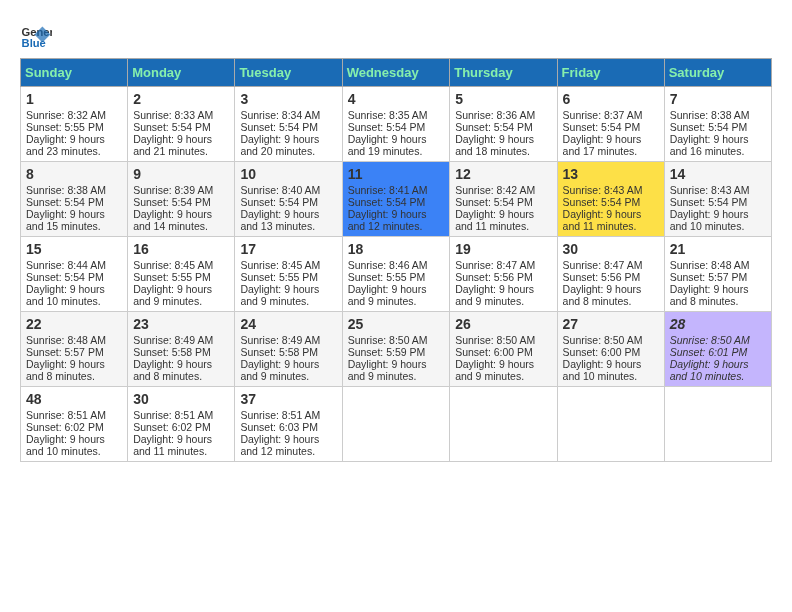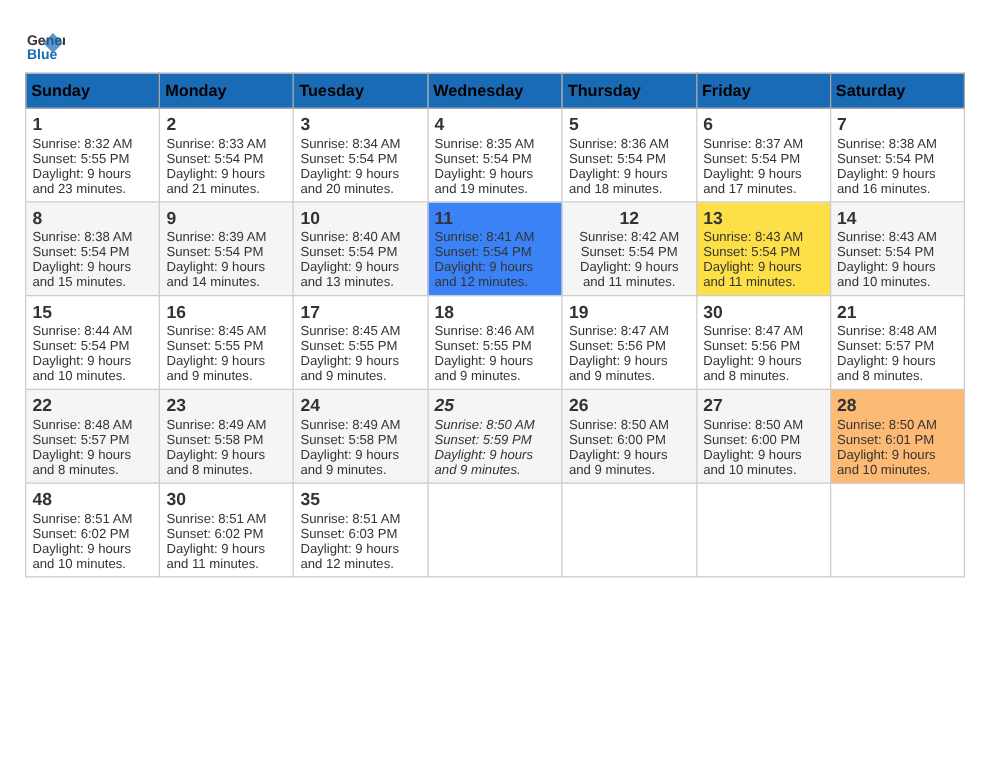--- a/index.html
+++ b/index.html
@@ -37,21 +37,21 @@
       font-size: 15px;
       color: #333;
     }
     .calendar {
       width: 100%;
       border-collapse: collapse;
       margin-top: 6px;
     }
     .calendar th {
       background-color: #1a6bb5;
-      color: #000000;
+      color: #86efac;
       font-size: 13px;
       font-weight: bold;
       padding: 6px 4px;
       text-align: left;
       border: 1px solid #aaa;
     }
     .calendar td {
       vertical-align: top;
       border: 1px solid #ccc;
       padding: 4px 5px;
@@ -168,21 +168,21 @@
         <span>Sunrise: 8:40 AM</span><br>
         <span>Sunset: 5:54 PM</span><br>
         <span>Daylight: 9 hours and 13 minutes.</span>
       </td>
         <td style="background: #3b82f6;">
         <span class="day-num">11</span>
         <span>Sunrise: 8:41 AM</span><br>
         <span>Sunset: 5:54 PM</span><br>
         <span>Daylight: 9 hours and 12 minutes.</span>
       </td>
-        <td style="background: rgb(245, 245, 245); text-align: center;">
+        <td style="background: rgb(245, 245, 245);">
         <span class="day-num">12</span>
         <span>Sunrise: 8:42 AM</span><br>
         <span>Sunset: 5:54 PM</span><br>
         <span>Daylight: 9 hours and 11 minutes.</span>
       </td>
         <td style="background: #fde047;">
         <span class="day-num">13</span>
         <span>Sunrise: 8:43 AM</span><br>
         <span>Sunset: 5:54 PM</span><br>
         <span>Daylight: 9 hours and 11 minutes.</span>
@@ -250,60 +250,60 @@
         <span>Sunrise: 8:49 AM</span><br>
         <span>Sunset: 5:58 PM</span><br>
         <span>Daylight: 9 hours and 8 minutes.</span>
       </td>
         <td style="background: rgb(245, 245, 245);">
         <span class="day-num">24</span>
         <span>Sunrise: 8:49 AM</span><br>
         <span>Sunset: 5:58 PM</span><br>
         <span>Daylight: 9 hours and 9 minutes.</span>
       </td>
-        <td style="background: rgb(245, 245, 245); font-style: italic;">
+        <td style="background: rgb(245, 245, 245);">
         <span class="day-num">25</span>
         <span>Sunrise: 8:50 AM</span><br>
         <span>Sunset: 5:59 PM</span><br>
         <span>Daylight: 9 hours and 9 minutes.</span>
       </td>
         <td style="background: rgb(245, 245, 245);">
         <span class="day-num">26</span>
         <span>Sunrise: 8:50 AM</span><br>
         <span>Sunset: 6:00 PM</span><br>
         <span>Daylight: 9 hours and 9 minutes.</span>
       </td>
         <td style="background: rgb(245, 245, 245);">
         <span class="day-num">27</span>
         <span>Sunrise: 8:50 AM</span><br>
         <span>Sunset: 6:00 PM</span><br>
         <span>Daylight: 9 hours and 10 minutes.</span>
       </td>
-        <td style="background: #fdba74;">
+        <td style="background: #c4b5fd; font-style: italic;">
         <span class="day-num">28</span>
         <span>Sunrise: 8:50 AM</span><br>
         <span>Sunset: 6:01 PM</span><br>
         <span>Daylight: 9 hours and 10 minutes.</span>
       </td>
       </tr>
       <tr>
         <td>
         <span class="day-num">48</span>
         <span>Sunrise: 8:51 AM</span><br>
         <span>Sunset: 6:02 PM</span><br>
         <span>Daylight: 9 hours and 10 minutes.</span>
       </td>
         <td>
         <span class="day-num">30</span>
         <span>Sunrise: 8:51 AM</span><br>
         <span>Sunset: 6:02 PM</span><br>
         <span>Daylight: 9 hours and 11 minutes.</span>
       </td>
         <td>
-        <span class="day-num">35</span>
+        <span class="day-num">37</span>
         <span>Sunrise: 8:51 AM</span><br>
         <span>Sunset: 6:03 PM</span><br>
         <span>Daylight: 9 hours and 12 minutes.</span>
       </td>
         <td></td>
         <td></td>
         <td></td>
         <td></td>
       </tr>
     </tbody>

